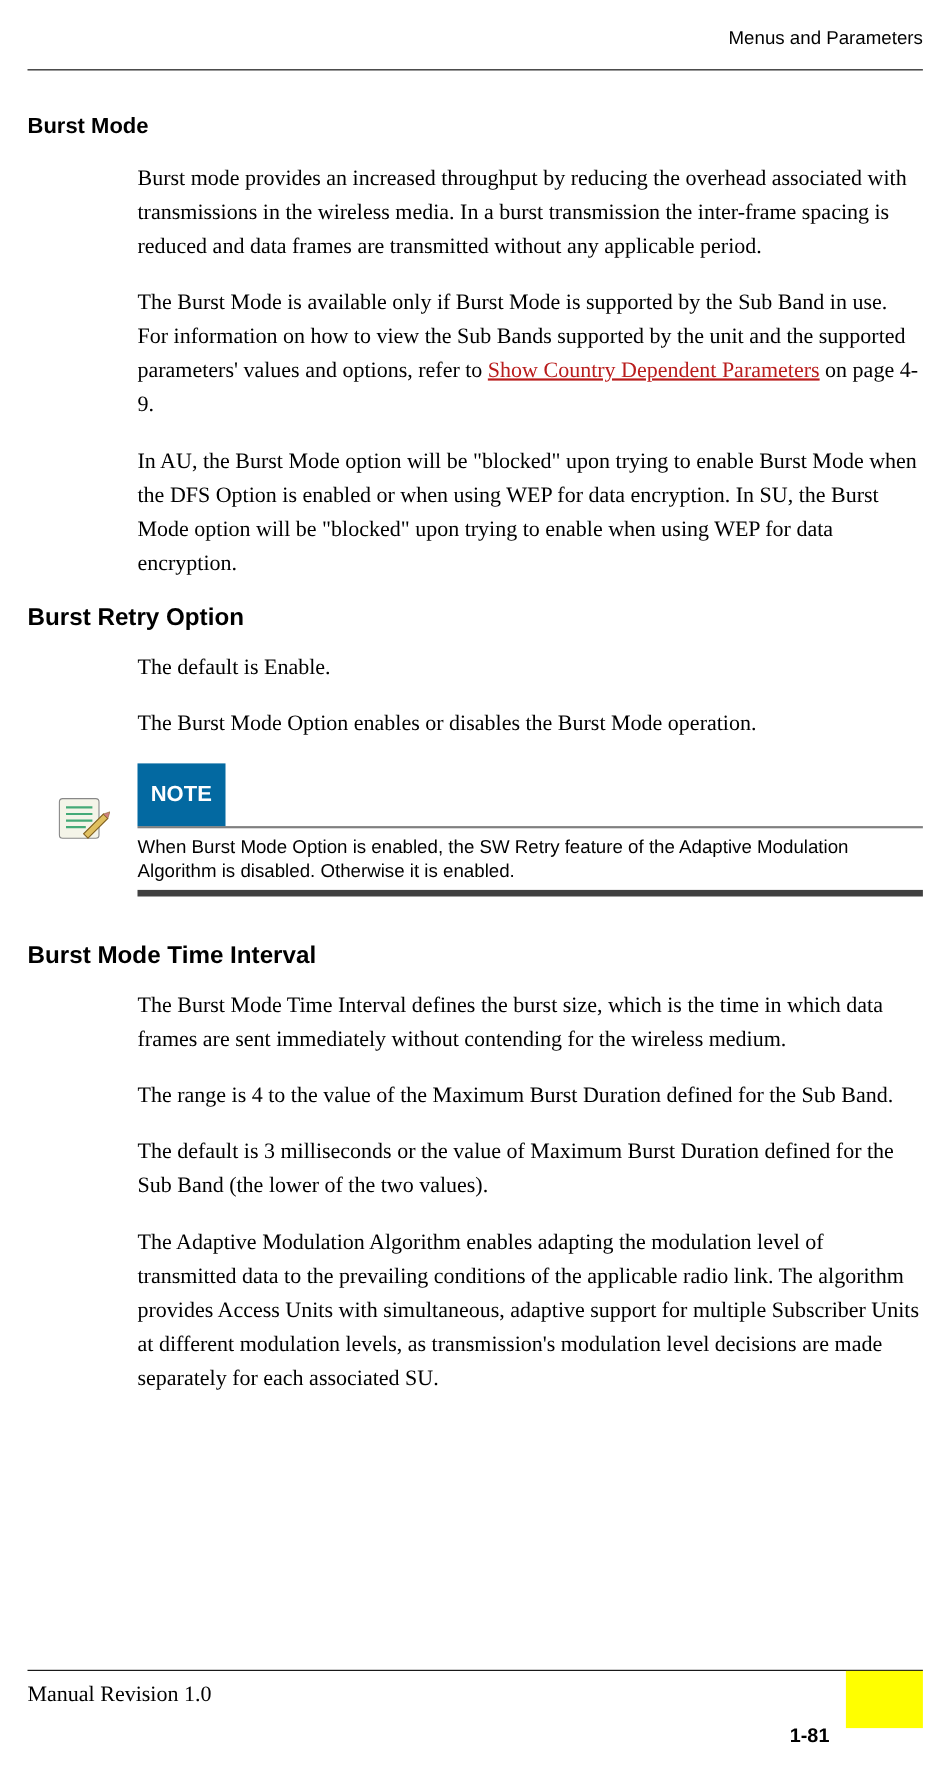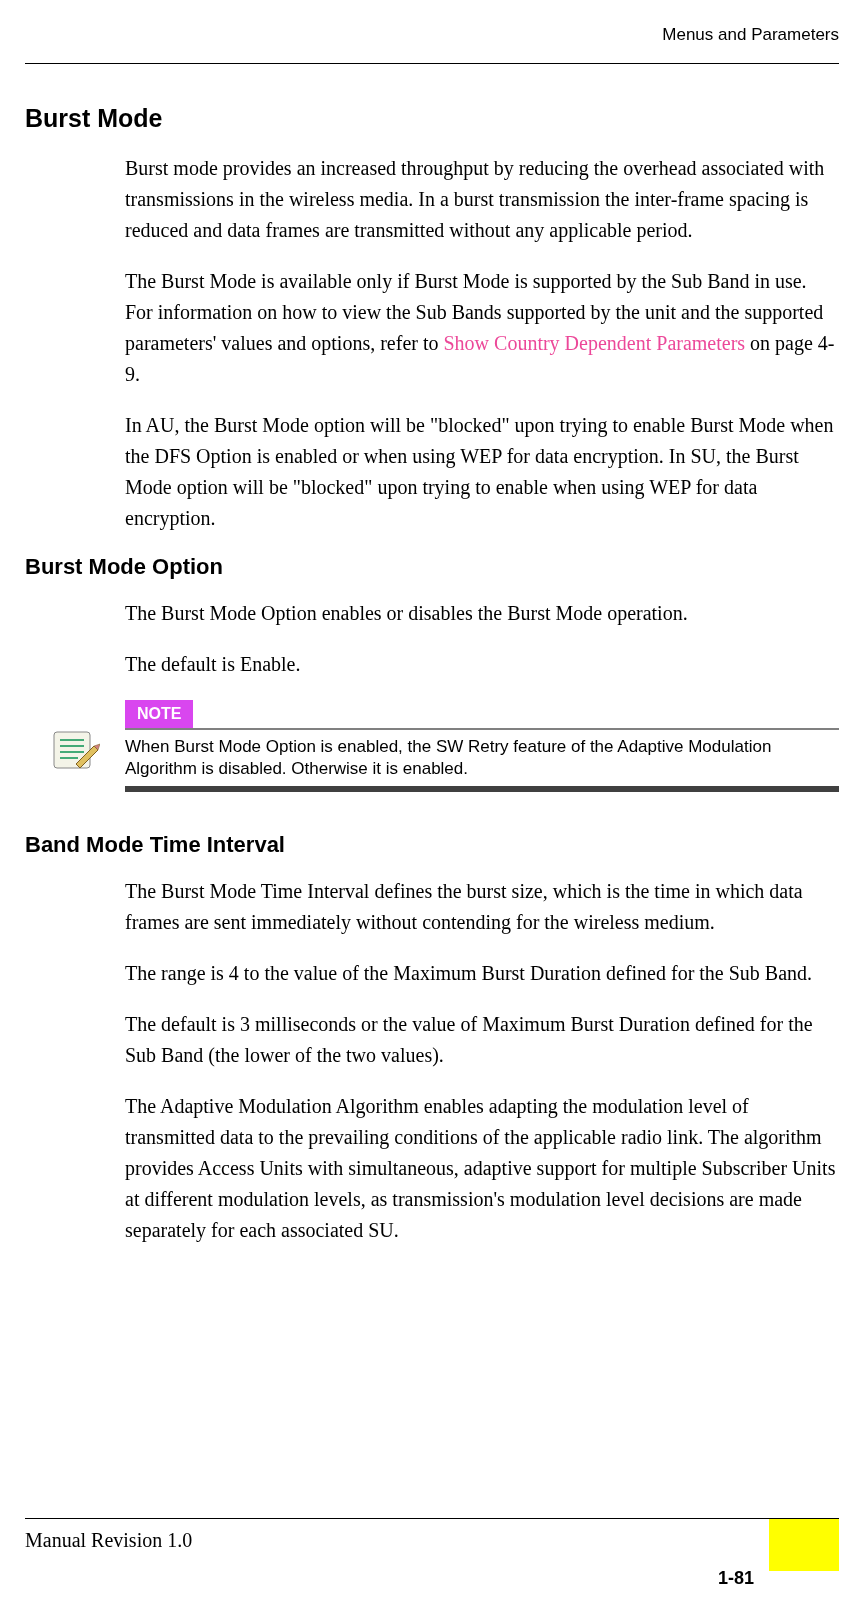--- a/index.html
+++ b/index.html
@@ -22,63 +22,64 @@
       text-align: right;
       font-family: Arial, Helvetica, sans-serif;
       font-size: 17px;
       border-bottom: 1px solid #000;
       padding-bottom: 18px;
       margin-bottom: 40px;
     }
     .h2 {
       font-family: Arial, Helvetica, sans-serif;
       font-weight: bold;
-      font-size: 25px;
+      font-size: 20px;
       margin-bottom: 20px;
     }
     .h3 {
       font-family: Arial, Helvetica, sans-serif;
       font-weight: bold;
       font-size: 22px;
       margin-bottom: 18px;
     }
     .body-block {
       margin-left: 100px;
     }
     .para {
       font-size: 20px;
       line-height: 1.55;
       margin-bottom: 20px;
     }
     .link {
-      color: #ec4899;
+      color: #b91c1c;
+      text-decoration: underline;
     }
     .note-wrap {
       display: flex;
       align-items: flex-start;
       margin: 0 0 40px 0;
     }
     .note-icon-col {
       flex: 0 0 100px;
       display: flex;
       justify-content: center;
       align-items: center;
       padding-top: 28px;
     }
     .note-table {
       flex: 1;
     }
     .note-head {
       display: inline-block;
-      background: #d946ef;
+      background: #0369a1;
       color: #fff;
       font-family: Arial, Helvetica, sans-serif;
       font-weight: bold;
-      font-size: 16px;
-      padding: 5px 12px;
+      font-size: 20px;
+      padding: 17px 12px;
     }
     .note-body {
       border-top: 2px solid #808080;
       border-bottom: 6px solid #404040;
       padding: 6px 0 6px 0;
       font-family: Arial, Helvetica, sans-serif;
       font-size: 17px;
       line-height: 1.3;
     }
     .footer {
@@ -140,45 +141,45 @@
 
   <div class="h2">Burst Mode</div>
   <div class="body-block">
     <p class="para">Burst mode provides an increased throughput by reducing the overhead associated with transmissions in the wireless media. In a burst transmission the inter-frame spacing is reduced and data frames are transmitted without any applicable period.</p>
     <p class="para">
       <span>The Burst Mode is available only if Burst Mode is supported by the Sub Band in use. For information on how to view the Sub Bands supported by the unit and the supported parameters' values and options, refer to </span><span class="link">Show Country Dependent Parameters</span><span> on page 4-9.</span>
     </p>
     <p class="para">In AU, the Burst Mode option will be "blocked" upon trying to enable Burst Mode when the DFS Option is enabled or when using WEP for data encryption. In SU, the Burst Mode option will be "blocked" upon trying to enable when using WEP for data encryption.</p>
   </div>
 
-  <div class="h3">Burst Mode Option</div>
+  <div class="h3">Burst Retry Option</div>
   <div class="body-block">
+    <p class="para">The default is Enable.</p>
     <p class="para">The Burst Mode Option enables or disables the Burst Mode operation.</p>
-    <p class="para">The default is Enable.</p>
   </div>
 
   <div class="note-wrap">
     <div class="note-icon-col">
       <svg class="note-svg" viewBox="0 0 50 44">
         <rect x="4" y="4" width="36" height="36" rx="3" fill="#f4f4e8" stroke="#888" stroke-width="1"></rect>
         <line x1="10" y1="12" x2="34" y2="12" stroke="#4a7" stroke-width="2"></line>
         <line x1="10" y1="18" x2="34" y2="18" stroke="#4a7" stroke-width="2"></line>
         <line x1="10" y1="24" x2="34" y2="24" stroke="#4a7" stroke-width="2"></line>
         <line x1="10" y1="30" x2="28" y2="30" stroke="#4a7" stroke-width="2"></line>
         <polygon points="30,40 48,22 44,18 26,36" fill="#e0c060" stroke="#806020" stroke-width="1"></polygon>
         <polygon points="44,18 48,22 50,16" fill="#d08080" stroke="#806020" stroke-width="0.5"></polygon>
       </svg>
     </div>
     <div class="note-table">
       <div class="note-head">NOTE</div>
       <div class="note-body">When Burst Mode Option is enabled, the SW Retry feature of the Adaptive Modulation Algorithm is disabled. Otherwise it is enabled.</div>
     </div>
   </div>
 
-  <div class="h3">Band Mode Time Interval</div>
+  <div class="h3">Burst Mode Time Interval</div>
   <div class="body-block">
     <p class="para">The Burst Mode Time Interval defines the burst size, which is the time in which data frames are sent immediately without contending for the wireless medium.</p>
     <p class="para">The range is 4 to the value of the Maximum Burst Duration defined for the Sub Band.</p>
     <p class="para">The default is 3 milliseconds or the value of Maximum Burst Duration defined for the Sub Band (the lower of the two values).</p>
   </div>
 
   <div class="body-block">
     <p class="para">The Adaptive Modulation Algorithm enables adapting the modulation level of transmitted data to the prevailing conditions of the applicable radio link. The algorithm provides Access Units with simultaneous, adaptive support for multiple Subscriber Units at different modulation levels, as transmission's modulation level decisions are made separately for each associated SU.</p>
   </div>
 </div>

